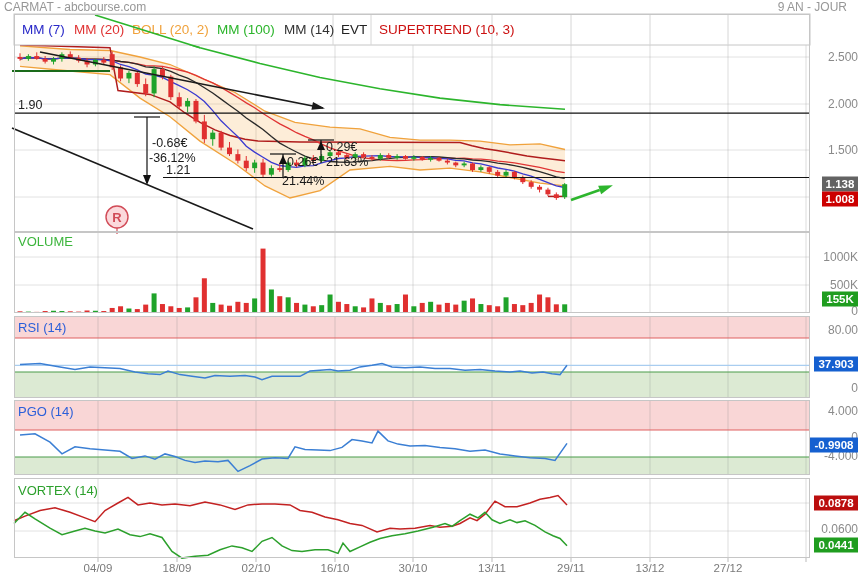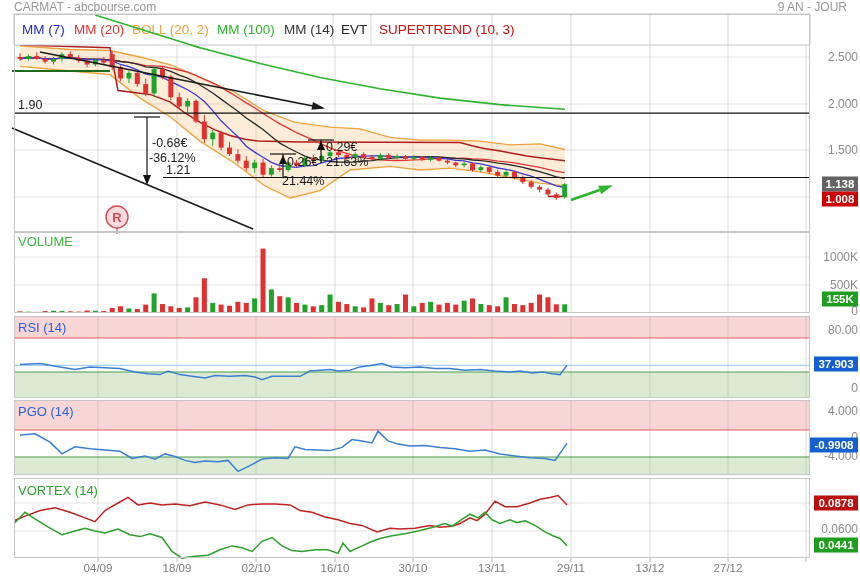--- a/index.html
+++ b/index.html
@@ -1,19 +1,19 @@
 <!DOCTYPE html>
 <html><head>
 <meta charset="utf-8">
 <style>
   html,body{margin:0;padding:0;background:#fff;}
   body{width:860px;height:580px;position:relative;overflow:hidden;
        font-family:"Liberation Sans",sans-serif;-webkit-font-smoothing:antialiased;}
   .hdr{position:absolute;top:0;left:0;width:860px;height:14px;font-size:12px;color:#979797;}
-  .hdr .t{position:absolute;left:14px;top:0;}
+  .hdr .t{position:absolute;left:4px;top:0;}
   .hdr .p{position:absolute;right:13px;top:0;}
   svg{position:absolute;top:0;left:0;}
   svg text{font-family:"Liberation Sans",sans-serif;}
 </style>
 </head>
 <body>
 
 <div class="hdr">
   <span class="t">CARMAT - abcbourse.com</span>
   <span class="p">9 AN - JOUR</span>

